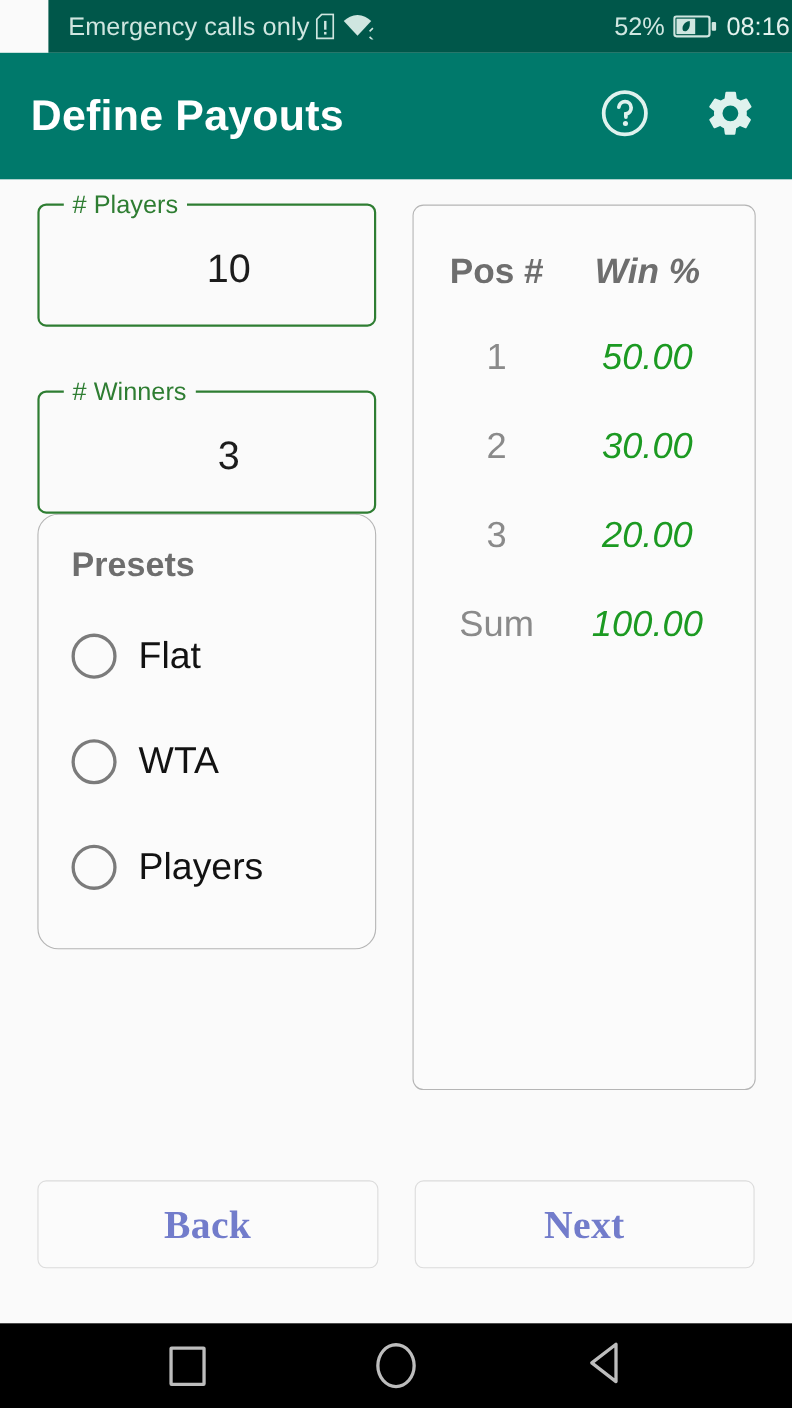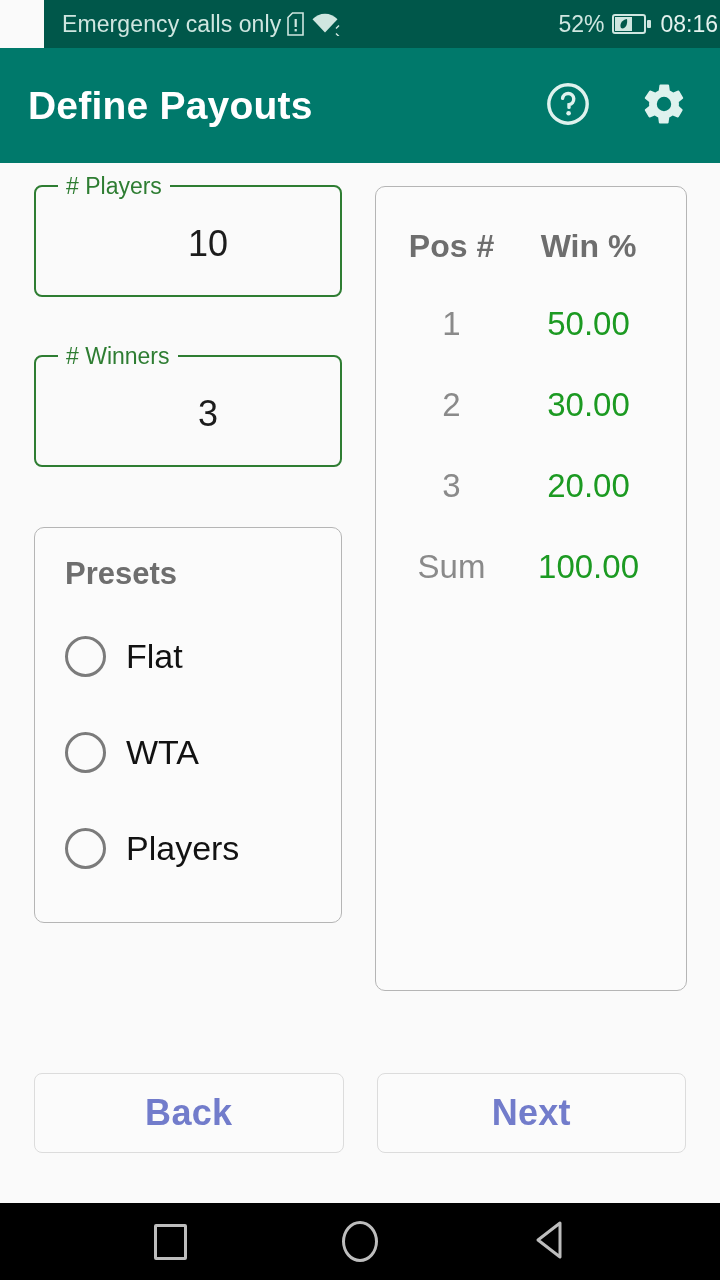--- a/index.html
+++ b/index.html
@@ -58,21 +58,21 @@
   .field-value {
     font-size: 36px; color: #1C1C1C; text-align: center; width: 100%;
     padding-top: 6px;
     margin-left: 40px;
   }
 
   
   .card {
     border: 1.6px solid #B5B5B5; border-radius: 10px; background: #FBFBFB;
   }
-  .presets-card { margin-top: 60px; padding: 24px 18px 26px 18px; }
+  .presets-card { padding: 24px 18px 26px 18px; border-radius: 19px; }
   .presets-title {
     font-size: 31px; font-weight: bold; color: #6E6E6E; margin: 4px 0 16px 12px;
   }
   .radio-row { display: flex; align-items: center; height: 96px; padding-left: 12px; }
   .radio {
     width: 41px; height: 41px; border-radius: 50%; border: 3.4px solid #7B7B7B;
     flex: none; position: relative;
   }
   .radio.checked { border-color: #6B75C0; }
   .radio.checked::after {
@@ -88,28 +88,28 @@
     padding: 22px 18px 0 18px;
   }
   .ptable { width: 100%; border-collapse: collapse; }
   .ptable th, .ptable td { padding: 0; text-align: center; }
   .ptable th {
     font-size: 32px; font-weight: bold; color: #6E6E6E; height: 74px;
     vertical-align: middle;
   }
   .ptable td { height: 81px; font-size: 33px; vertical-align: middle; }
   .col-pos { width: 42%; color: #8A8A8A; }
-  .col-win { width: 58%; color: #1C9A22; }
+  .col-win { width: 58%; color: #1C9A22; font-style: italic; }
   .ptable td.col-pos { color: #8A8A8A; }
   .ptable td.col-win { color: #1C9A22; }
 
   
   .btn-row {
     position: absolute; left: 0; top: 922px; width: 720px;
-    display: flex; padding: 0 34px; gap: 33px;
+    display: flex; padding: 0 34px; gap: 33px; font-family: Liberation Serif, serif;
   }
   .btn {
     flex: 1; height: 80px; border: 1.6px solid #DCDCDC; border-radius: 8px;
     background: #FBFBFB; color: #727CCB; font-size: 36px; font-weight: bold;
     display: flex; align-items: center; justify-content: center; letter-spacing: .3px;
   }
 
   
   .nav-bar {
     position: absolute; bottom: 0; left: 0; width: 720px; height: 77px;

